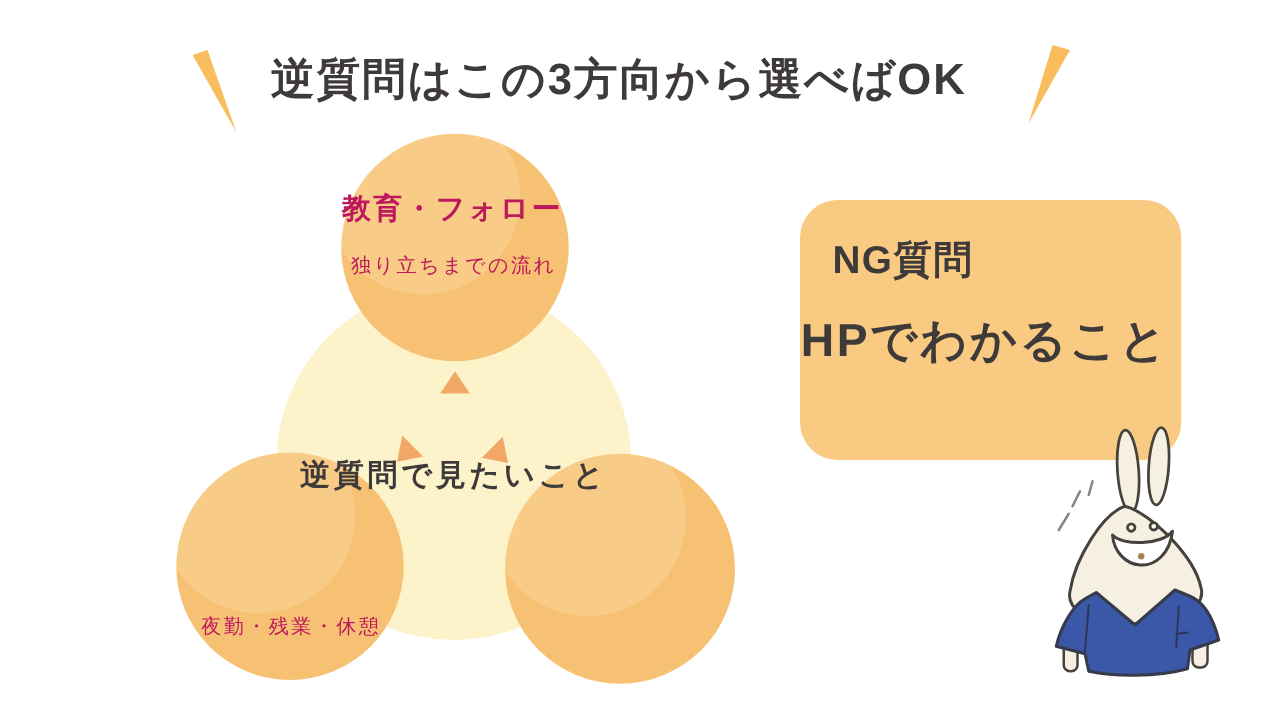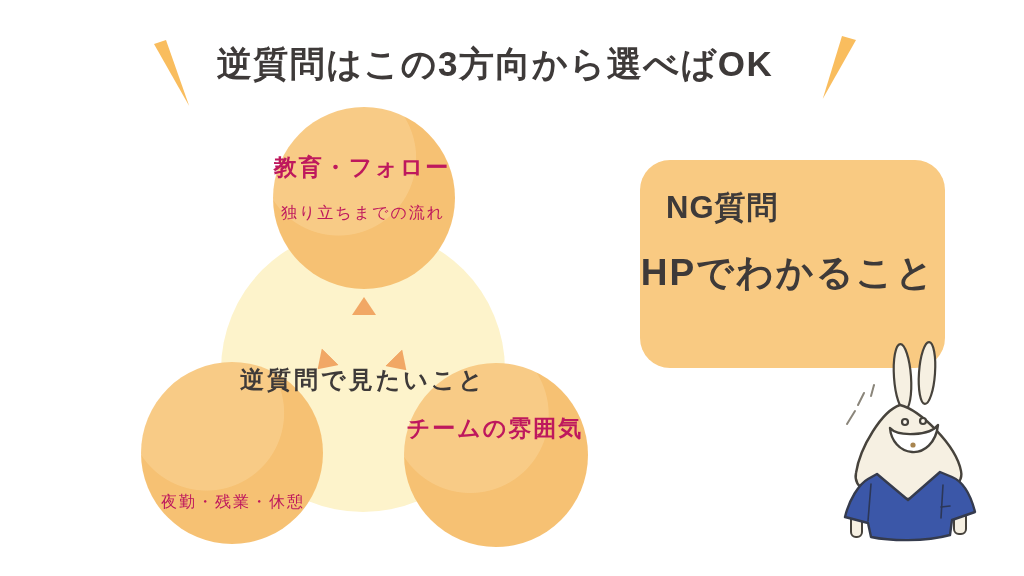--- a/index.html
+++ b/index.html
@@ -140,21 +140,20 @@
   <div class="tri tri-bl"></div>
   <div class="tri tri-br"></div>
 
   <div class="center-label">逆質問で見たいこと</div>
 
   <div class="node-title t-top-title">教育・フォロー</div>
   <div class="node-detail t-top-detail">独り立ちまでの流れ</div>
 
   <div class="node-detail t-bl-detail">夜勤・残業・休憩</div>
 
-  <div class="node-title t-br-title">チームの雰囲気</div>
 
   <div class="ng-box"></div>
   <div class="ng-heading">NG質問</div>
   <div class="ng-line ng-line-1">HPでわかること</div>
 
   <svg class="mascot" viewBox="0 0 170 210" xmlns="http://www.w3.org/2000/svg">
 
     <g stroke="#8a857a" stroke-width="2" stroke-linecap="round" fill="none">
       <path d="M7,89 L15,76"></path>
       <path d="M18,70 L24,58"></path>

